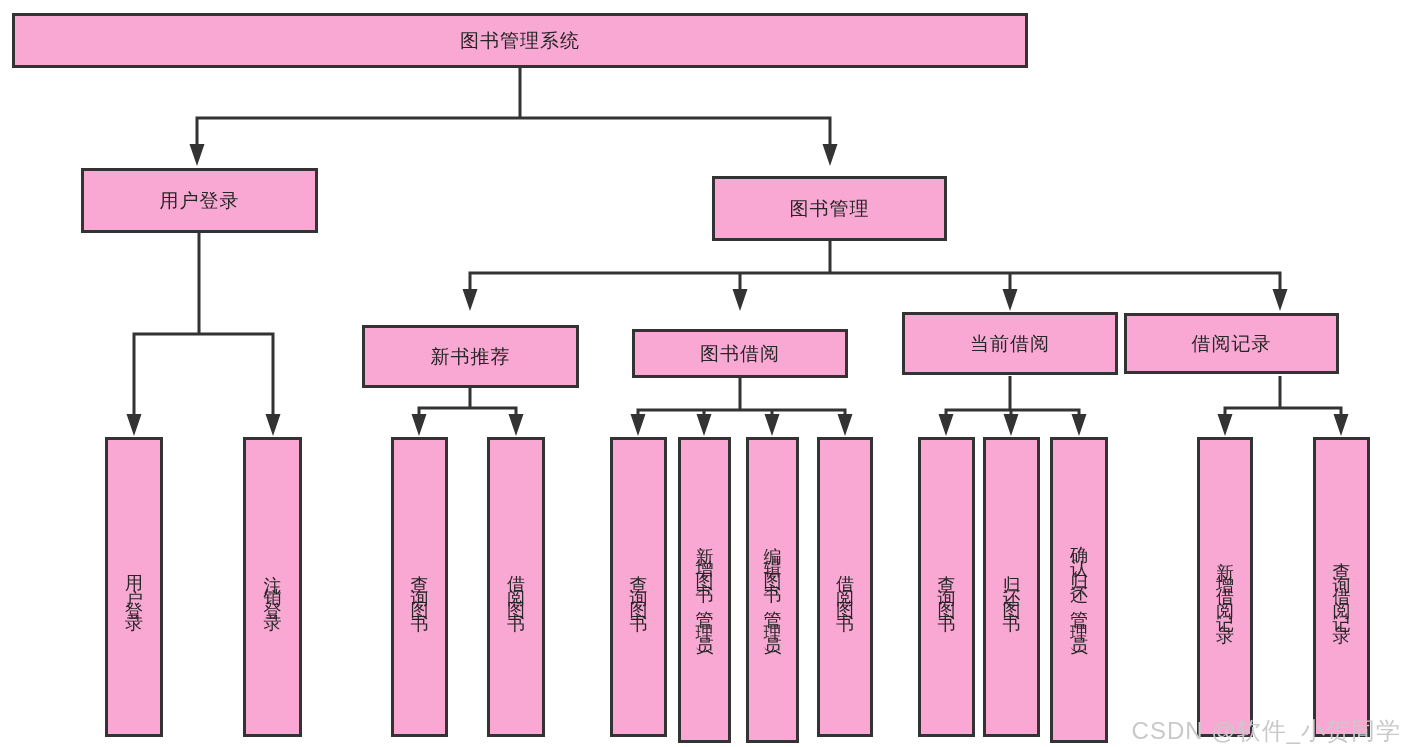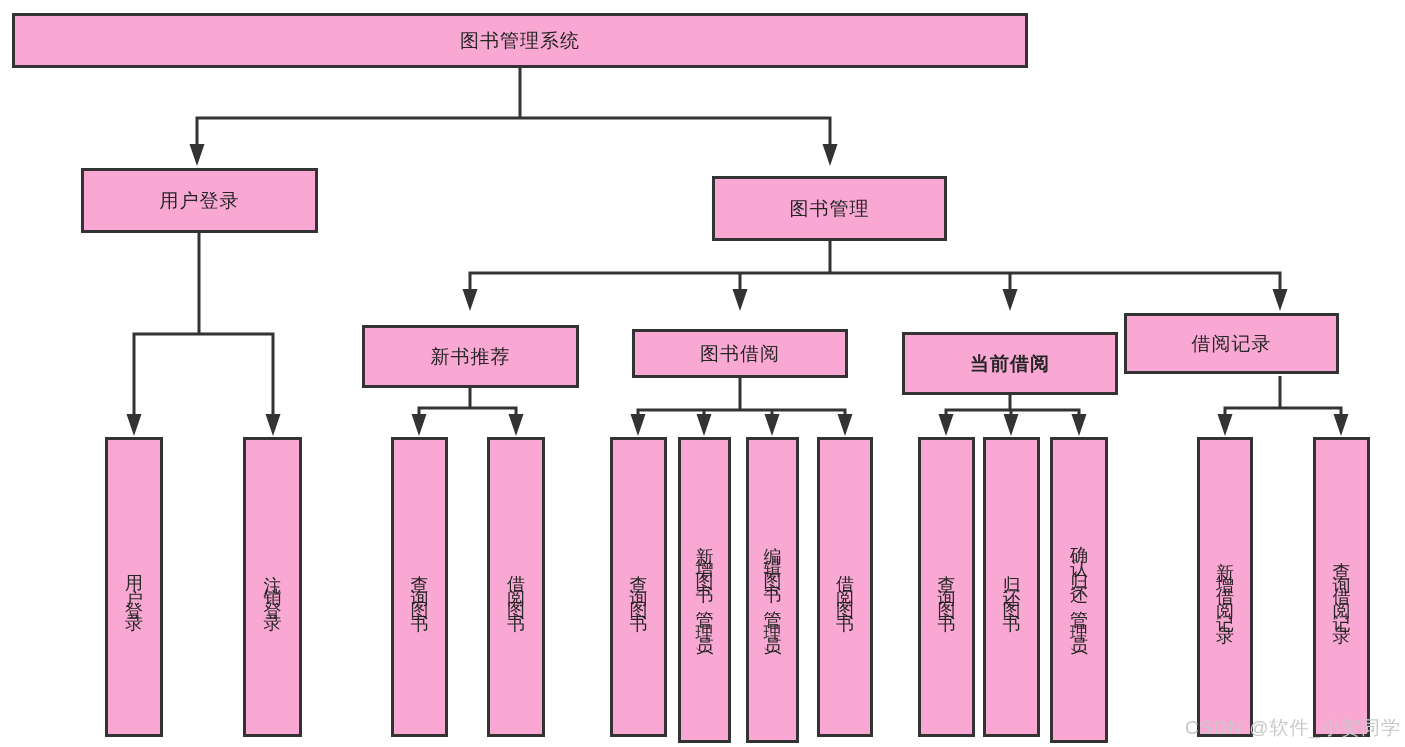--- a/index.html
+++ b/index.html
@@ -38,21 +38,21 @@
     font-size: 18px;
     letter-spacing: 13px;
     line-height: 1;
     color: #262626;
   }
   .watermark {
     position: absolute;
     right: 4px;
     top: 715px;
     z-index: 3;
-    font-size: 19px;
+    font-size: 24px;
     color: #c9c9c9;
     letter-spacing: 1px;
     white-space: nowrap;
   }
 </style>
 </head>
 <body>
 
 <div class="canvas">
 
@@ -96,21 +96,21 @@
   <div class="node hbox" style="left:712px; top:176px; width:235px; height:65px;">
     <span>图书管理</span>
   </div>
 
   <div class="node hbox" style="left:362px; top:313px; width:217px; height:63px;margin-top:12px;">
     <span>新书推荐</span>
   </div>
   <div class="node hbox" style="left:632px; top:313px; width:216px; height:49px;margin-top:16px;">
     <span>图书借阅</span>
   </div>
-  <div class="node hbox" style="left:902px; top:332px; width:216px; height:63px;font-weight:bold;">
+  <div class="node hbox" style="left:902px; top:312px; width:216px; height:63px;">
     <span>当前借阅</span>
   </div>
   <div class="node hbox" style="left:1124px; top:313px; width:215px; height:61px;">
     <span>借阅记录</span>
   </div>
 
   <div class="node leaf" style="left:105px; top:437px; width:58px; height:300px;">
     <span>用户登录</span>
   </div>
   <div class="node leaf" style="left:243px; top:437px; width:59px; height:300px;">

